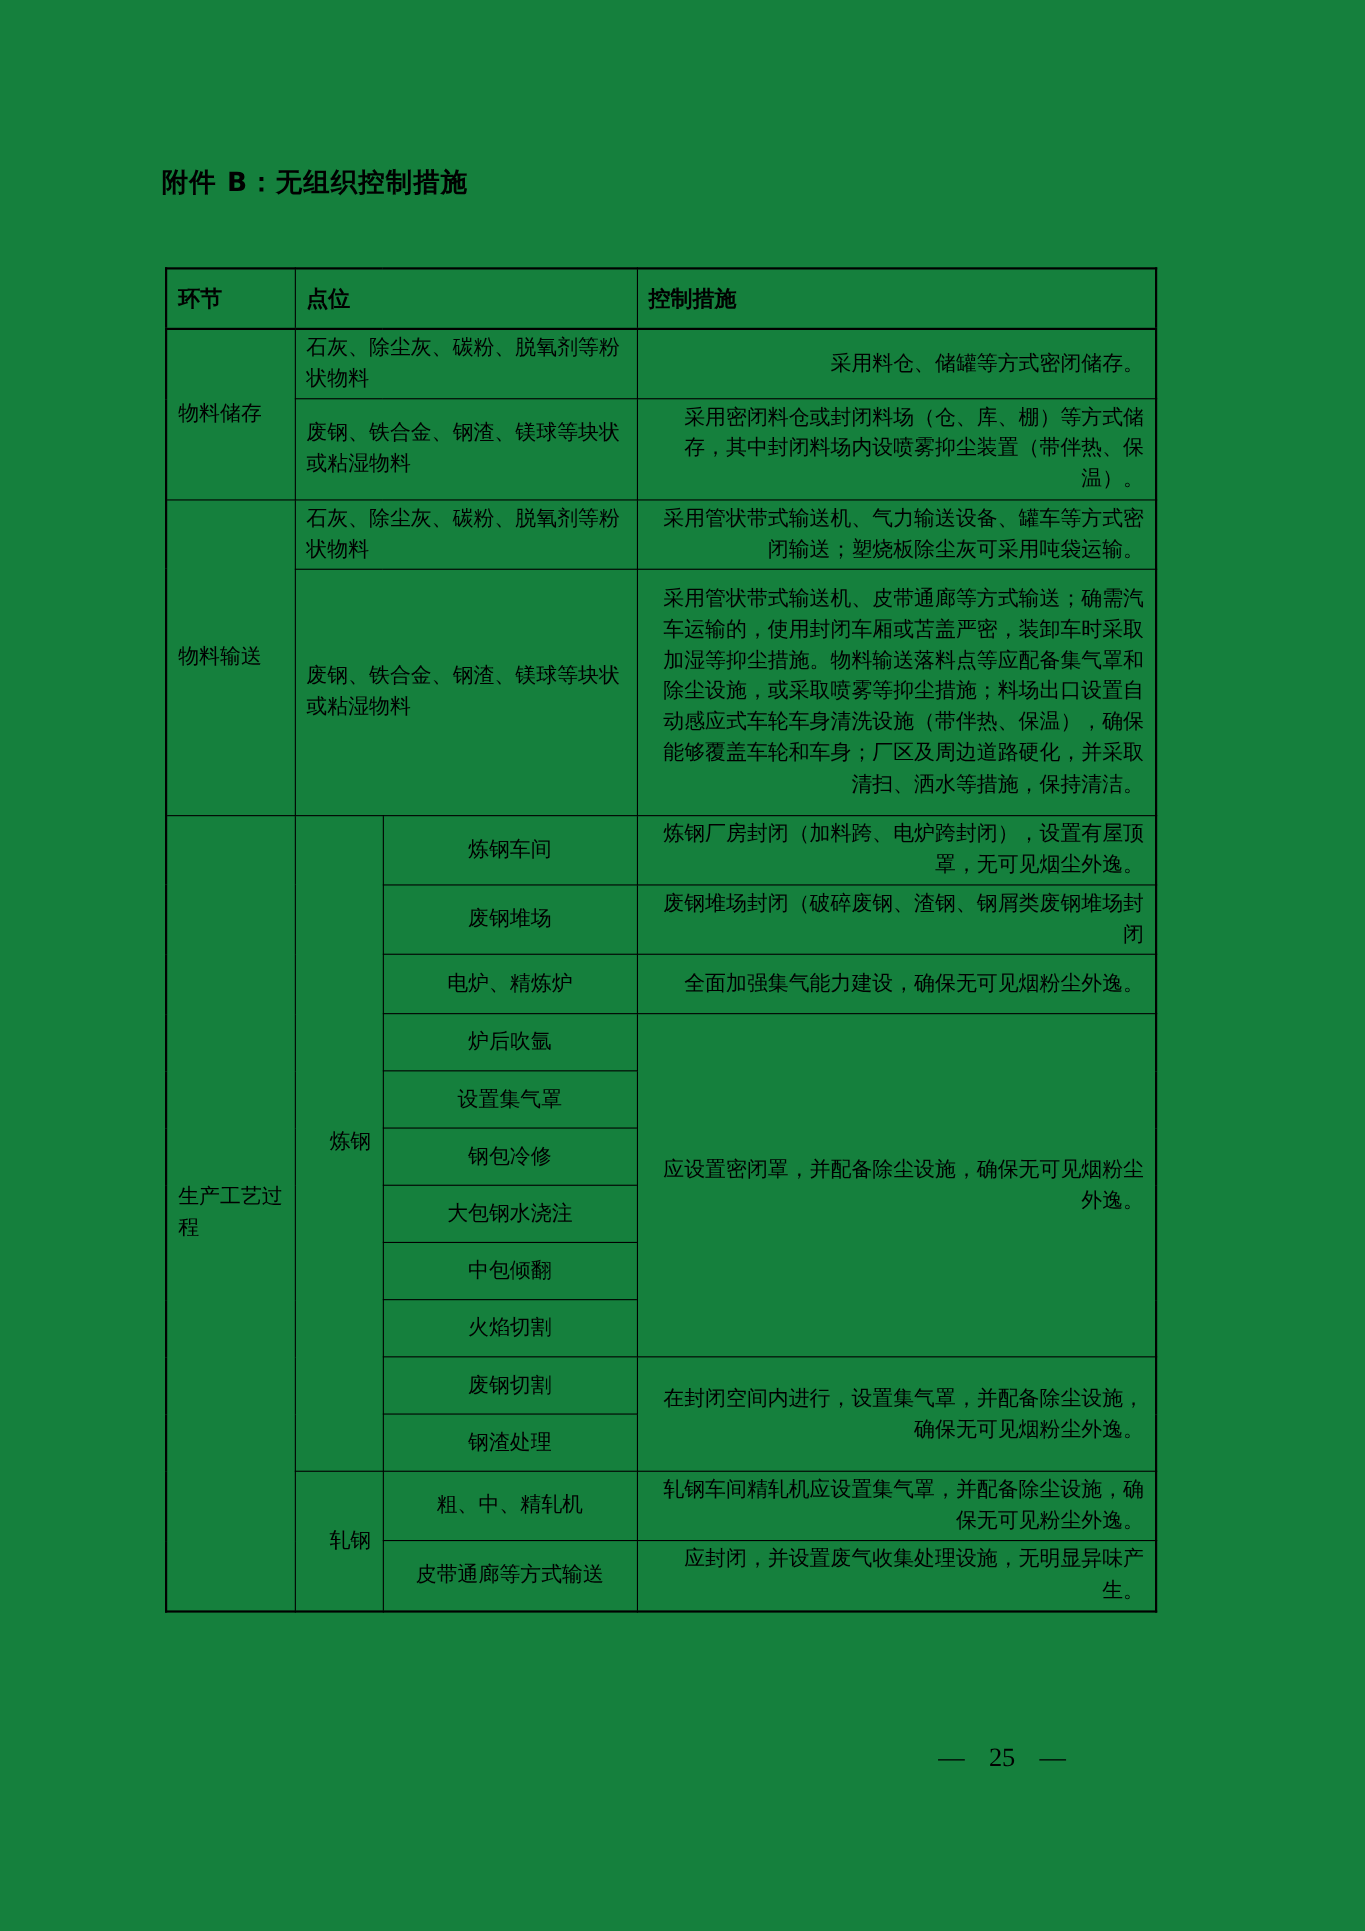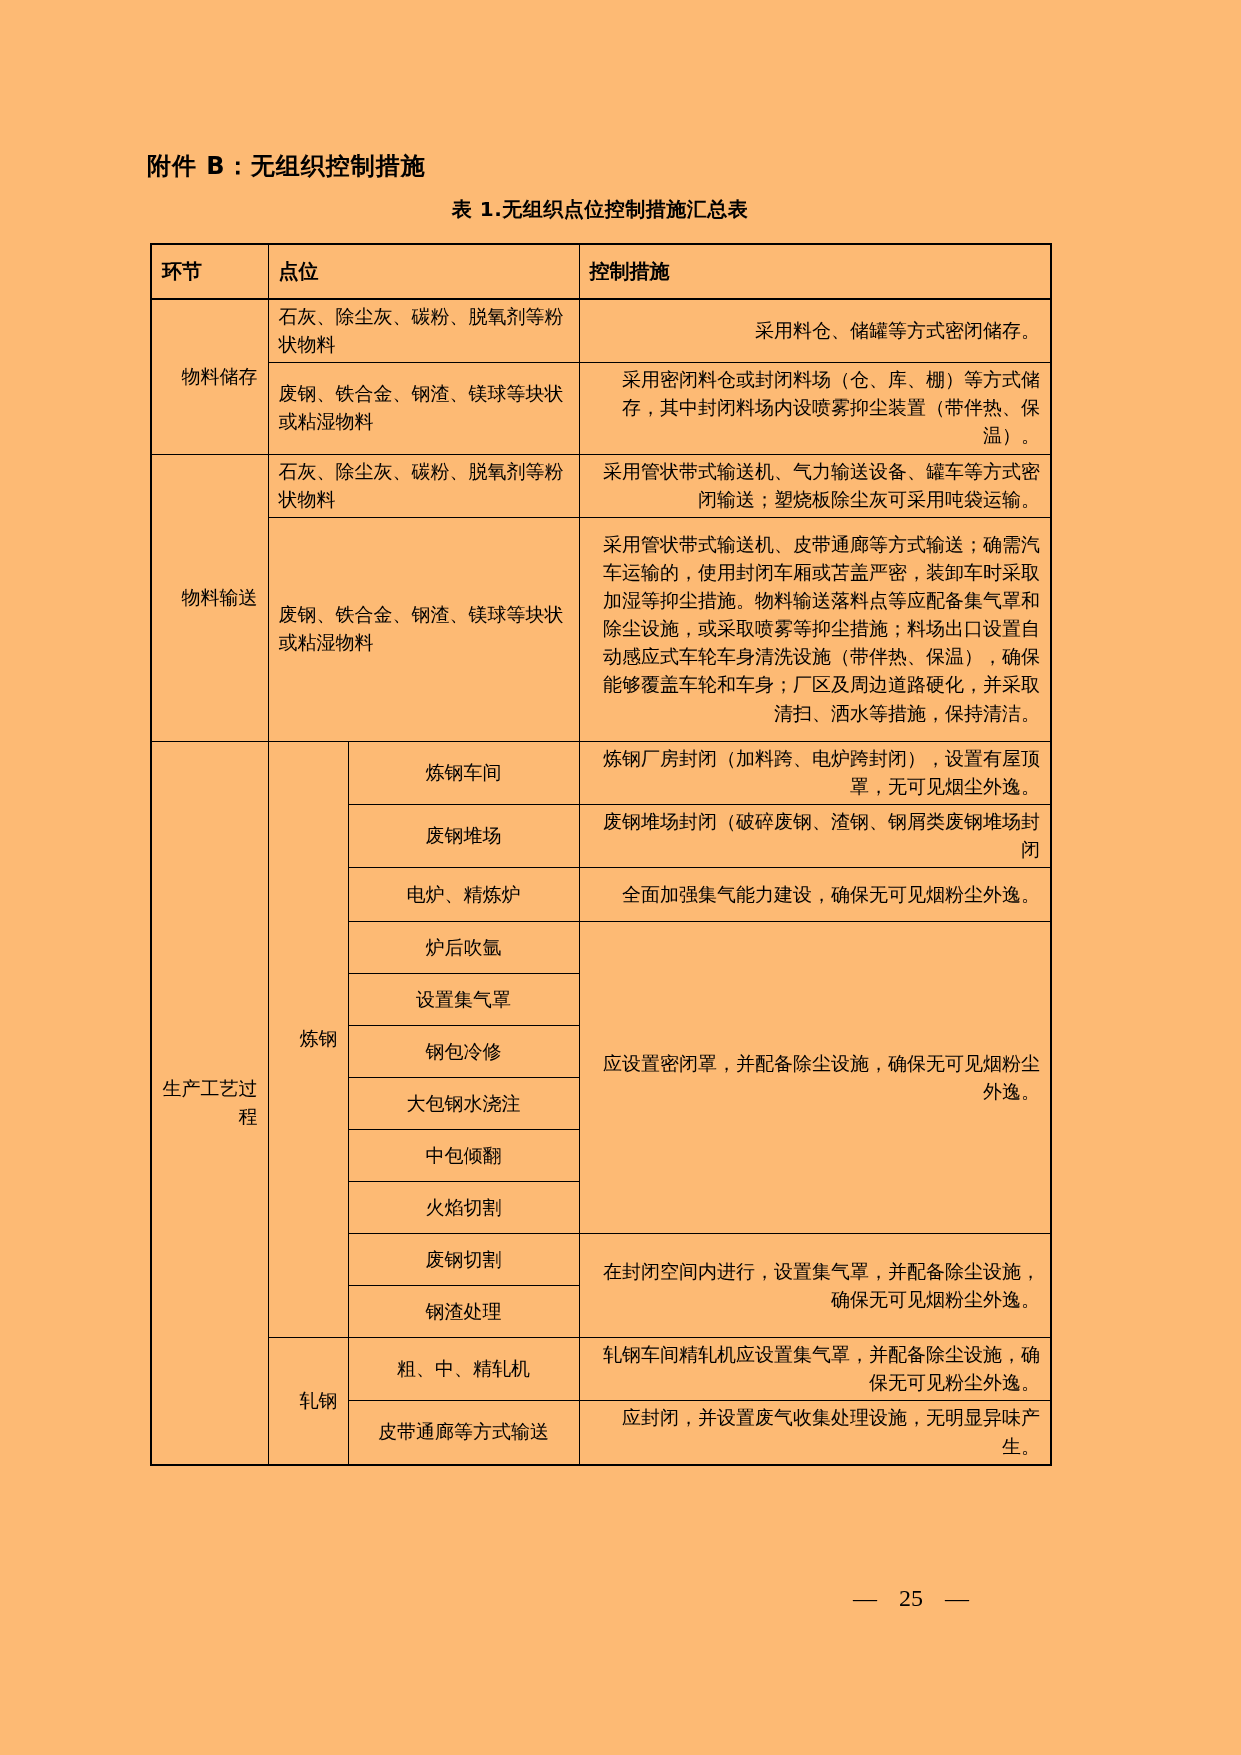--- a/index.html
+++ b/index.html
@@ -1,20 +1,20 @@
 <!DOCTYPE html>
 <html><head>
 <meta charset="utf-8">
 <style>
   * { margin:0; padding:0; box-sizing:border-box; }
   html,body { background:#ffffff; }
   .page {
     position:relative;
     width:1241px; height:1755px;
-    background:#fdba74;
+    background:#15803d;
     color:#000;
     font-family:"Liberation Serif","DejaVu Serif",serif;
     overflow:hidden;
   }
   .doc-title {
     position:absolute; left:147px; top:150px;
     font-family:"DejaVu Sans","Liberation Sans",sans-serif;
     font-weight:bold; font-size:24px; letter-spacing:1px;
   }
   .table-caption {
@@ -33,21 +33,21 @@
     border:1.6px solid #000;
     vertical-align:middle;
     padding:3px 10px;
   }
   table.ctl { border:2px solid #000; }
   th.hdr {
     font-family:"DejaVu Sans","Liberation Sans",sans-serif;
     font-weight:bold; font-size:20px; text-align:left;
     border-bottom-width:2.2px !important;
   }
-  td.stage { text-align:right; padding:3px 8px; }
+  td.stage { text-align:left; padding:3px 8px; }
   td.sub   { text-align:right; }
   td.pt-left { text-align:left; }
   td.pt-center { text-align:center;margin-left:32px; }
   td.ms { text-align:right; }
   tr.h-hdr  { height:55px; }
   tr.h-r1   { height:57px; }
   tr.h-r2   { height:88px; }
   tr.h-r3   { height:60px; }
   tr.h-r4   { height:224px; }
   tr.h-big  { height:60px; }
@@ -61,21 +61,20 @@
     font-family:"Liberation Serif","DejaVu Serif",serif;
   }
 </style>
 </head>
 <body>
 
 <div class="page">
 
   <div class="doc-title">附件 B：无组织控制措施</div>
 
-  <div class="table-caption">表 1.无组织点位控制措施汇总表</div>
 
   <table class="ctl">
     <colgroup>
       <col style="width:117px">
       <col style="width:80px">
       <col style="width:231px">
       <col style="width:472px">
     </colgroup>
 
     <tbody>

